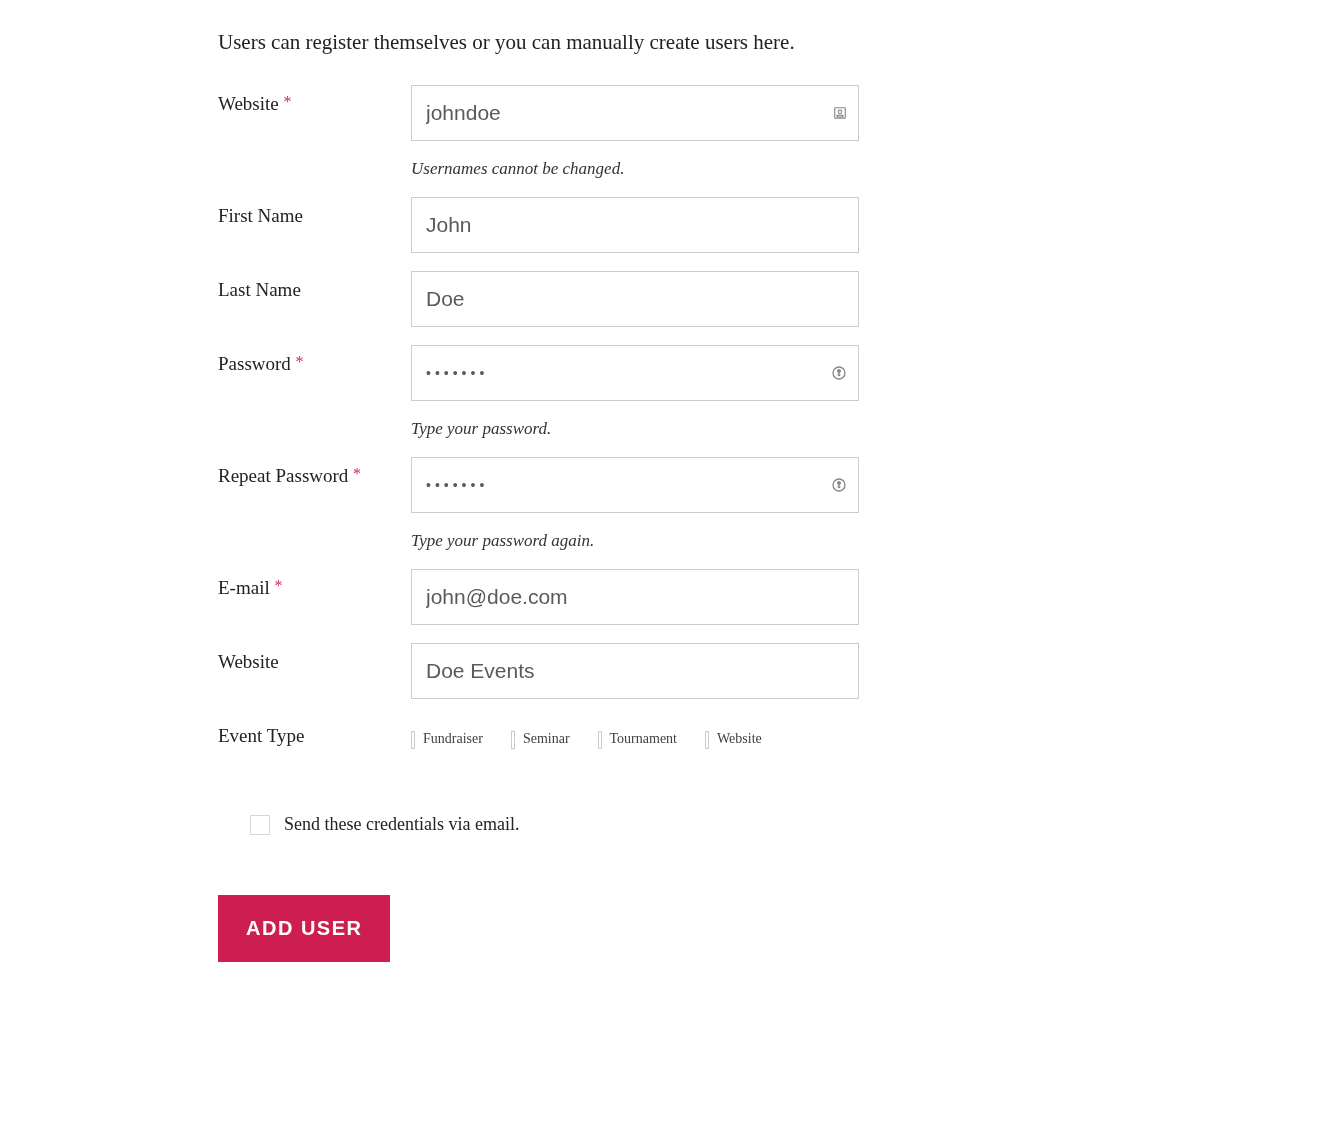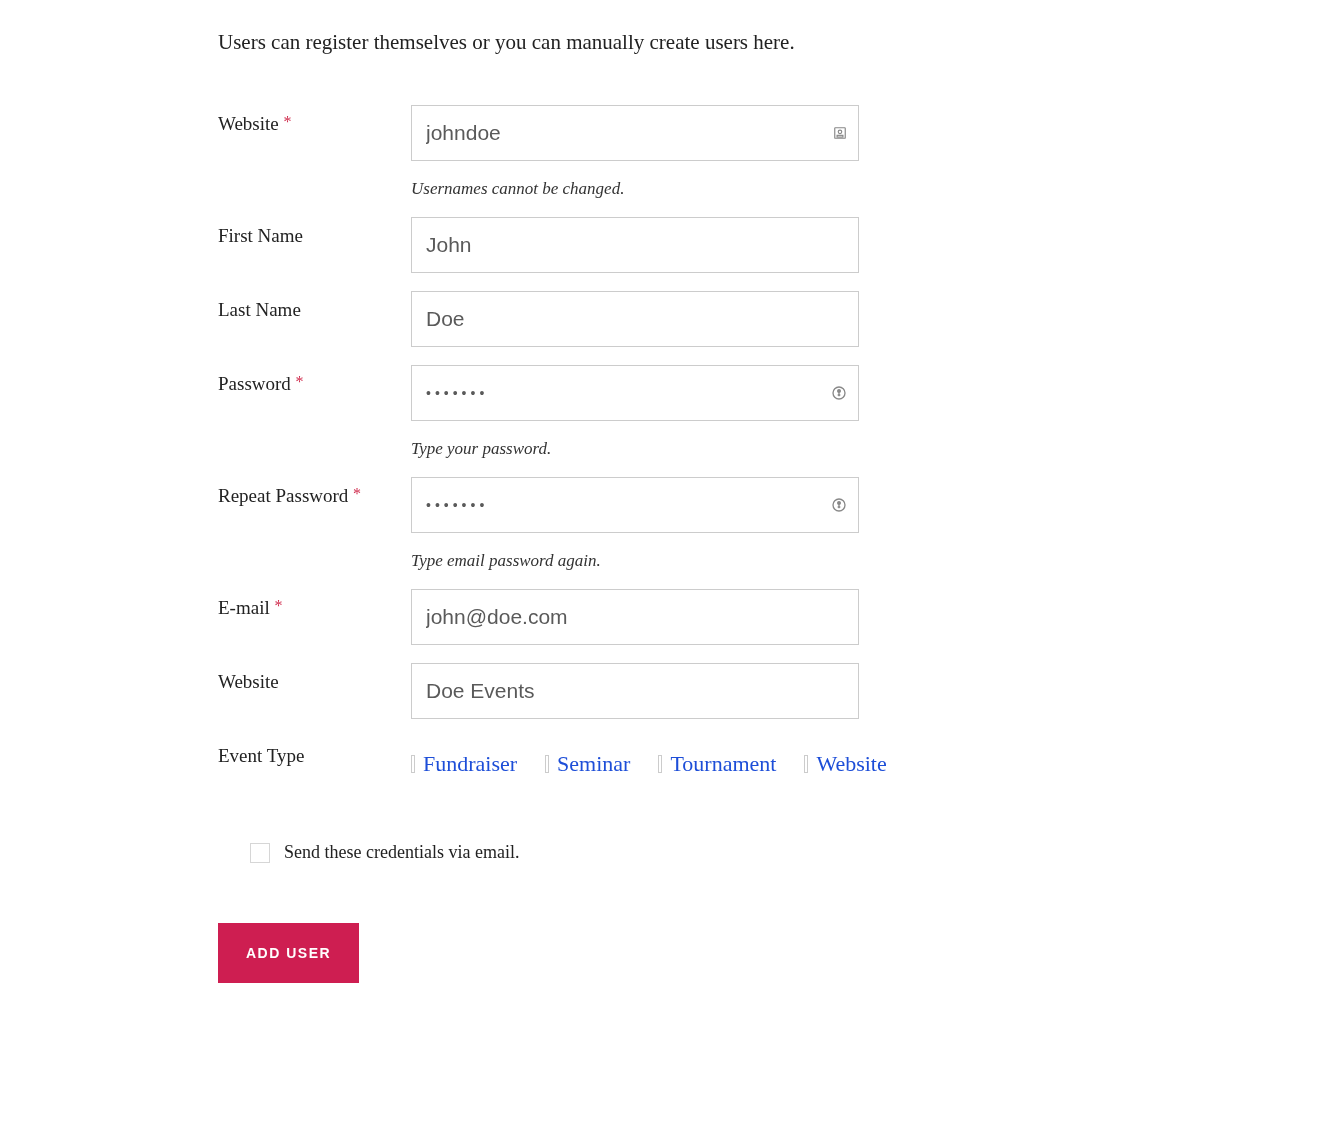--- a/index.html
+++ b/index.html
@@ -13,21 +13,21 @@
       color: #222;
       padding: 30px 0 50px 0;
     }
     .container {
       max-width: 900px;
       margin-left: 218px;
     }
     .intro {
       font-size: 21px;
       color: #222;
-      margin-bottom: 50px;
+      margin-bottom: 30px;
       font-family: Georgia, 'Times New Roman', serif;
     }
     .form-row {
       display: flex;
       align-items: flex-start;
       margin-bottom: 18px;
     }
     .label-col {
       width: 193px;
       flex-shrink: 0;
@@ -85,24 +85,24 @@
     }
     .event-types {
       display: flex;
       gap: 28px;
       align-items: center;
       padding-top: 14px;
       font-family: Georgia, 'Times New Roman', serif;
     }
     .et-item {
       display: flex;
-      align-items: center;
+      align-items: flex-start;
       gap: 8px;
-      font-size: 22px;
-      color: #1d4ed8;
+      font-size: 14px;
+      color: #404040;
     }
     .et-check {
       width: 4px;
       height: 18px;
       border: 1px solid #ccc;
       background: #fff;
       display: inline-block;
     }
     .send-row {
       display: flex;
@@ -123,21 +123,21 @@
       font-size: 18px;
       font-family: Georgia, 'Times New Roman', serif;
       color: #222;
     }
     .add-btn {
       background: #ce1e51;
       color: #fff;
       border: none;
       font-family: Arial, Helvetica, sans-serif;
       font-weight: 700;
-      font-size: 14px;
+      font-size: 20px;
       letter-spacing: 1.5px;
       padding: 22px 28px;
       cursor: pointer;
       text-transform: uppercase;
     }
     input[type="password"] {
       letter-spacing: 4px;
       font-size: 14px;
     }
   </style>
@@ -209,21 +209,21 @@
     </div>
     <div class="field-col">
       <div class="pw-wrap">
         <input type="password" class="text-input" value="•••••••" style="">
         <svg class="pw-icon" viewBox="0 0 24 24" fill="none" stroke="currentColor" stroke-width="2">
             <circle cx="12" cy="12" r="9"></circle>
             <circle cx="12" cy="9" r="2" fill="currentColor"></circle>
             <path d="M12 11 v6 M10 15 h4"></path>
           </svg>
       </div>
-      <p class="hint">Type email password again.</p>
+      <p class="hint">Type your password again.</p>
     </div>
   </div>
 
   
   <div class="form-row">
     <div class="label-col">
       <span>E-mail</span>
       <span class="required">*</span>
     </div>
     <div class="field-col">

